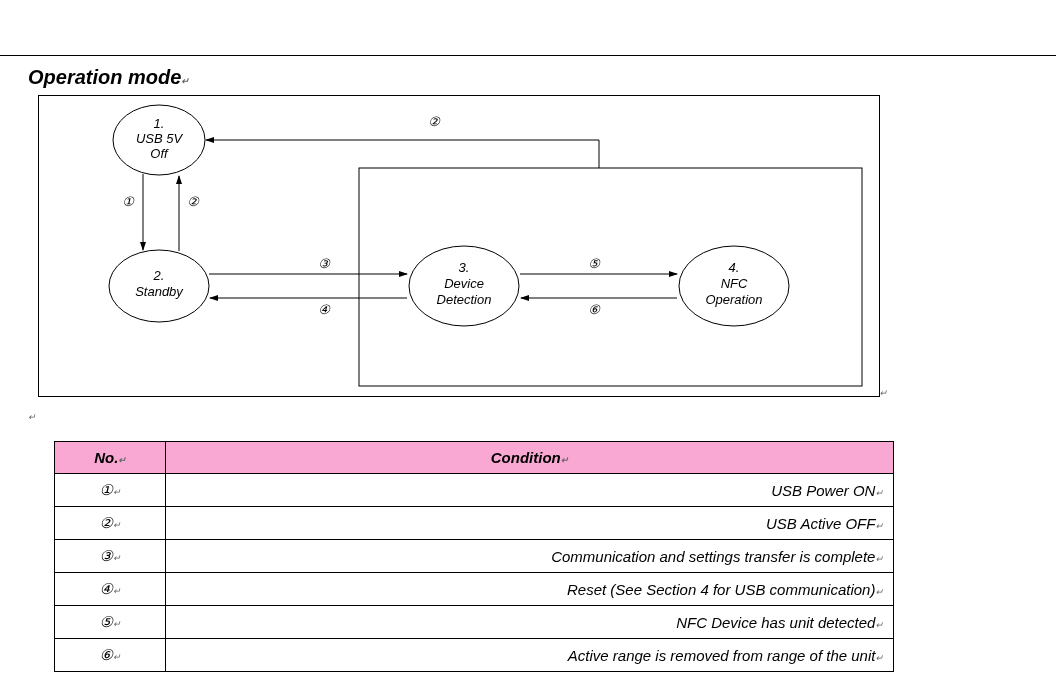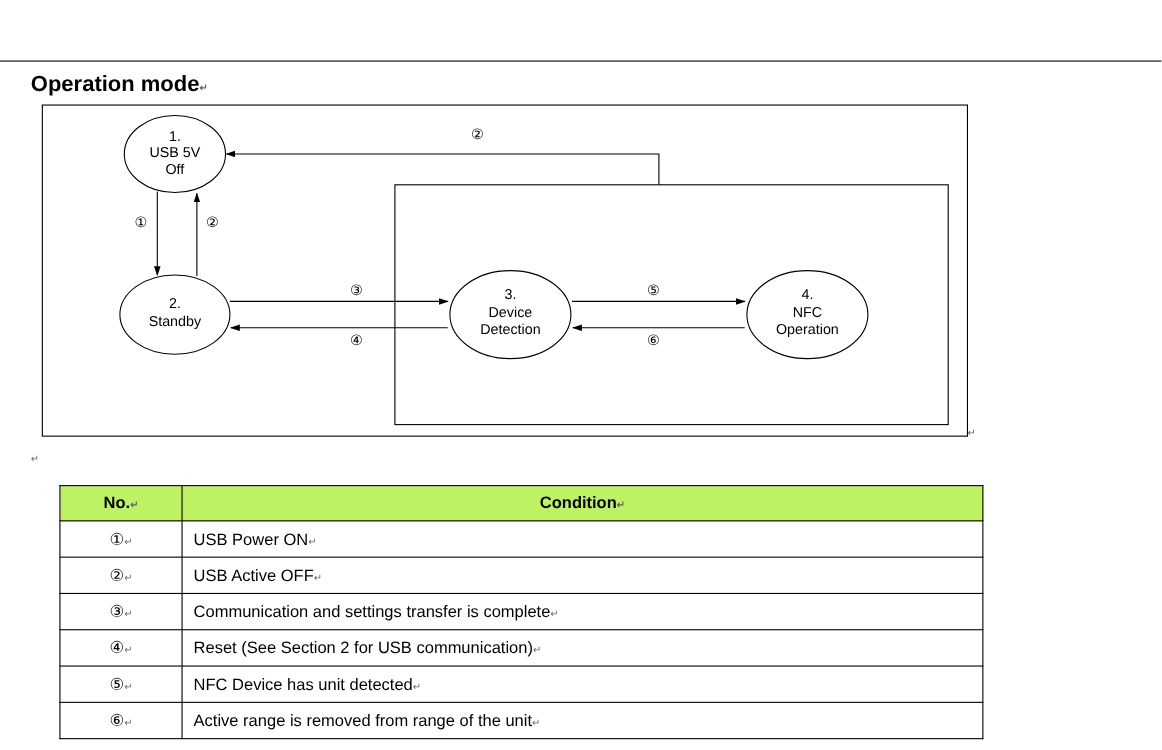--- a/index.html
+++ b/index.html
@@ -9,20 +9,21 @@
       font-size: 14px;
       color: #000;
     }
     .hr {
       border-top: 1px solid #000;
       width: 100%;
       margin-top: 55px;
     }
     .page {
       padding: 10px 28px;
+      font-style: italic;
     }
     .section-title {
       font-size: 20px;
       font-weight: bold;
       margin: 0 0 6px 0;
     }
     .diagram-box {
       border: 1px solid #000;
       width: 840px;
       margin-left: 10px;
@@ -41,24 +42,24 @@
       margin-top: 18px;
     }
     table.cond {
       border-collapse: collapse;
       width: 840px;
     }
     table.cond th, table.cond td {
       border: 1px solid #000;
       padding: 7px 10px;
       font-size: 15px;
-      text-align: left;
+      text-align: right;
     }
     table.cond th {
-      background: #bef264;
+      background: #f9a8d4;
       text-align: center;
       font-weight: bold;
     }
     table.cond td.no-col {
       width: 90px;
       text-align: center;
     }
   </style>
 </head>
 <body>
@@ -144,21 +145,21 @@
         <tr>
           <td class="no-col"><span>②</span><span class="cr">↵</span></td>
           <td><span>USB Active OFF</span><span class="cr">↵</span></td>
         </tr>
         <tr>
           <td class="no-col"><span>③</span><span class="cr">↵</span></td>
           <td><span>Communication and settings transfer is complete</span><span class="cr">↵</span></td>
         </tr>
         <tr>
           <td class="no-col"><span>④</span><span class="cr">↵</span></td>
-          <td><span>Reset (See Section 2 for USB communication)</span><span class="cr">↵</span></td>
+          <td><span>Reset (See Section 4 for USB communication)</span><span class="cr">↵</span></td>
         </tr>
         <tr>
           <td class="no-col"><span>⑤</span><span class="cr">↵</span></td>
           <td><span>NFC Device has unit detected</span><span class="cr">↵</span></td>
         </tr>
         <tr>
           <td class="no-col"><span>⑥</span><span class="cr">↵</span></td>
           <td><span>Active range is removed from range of the unit</span><span class="cr">↵</span></td>
         </tr>
       </tbody>

